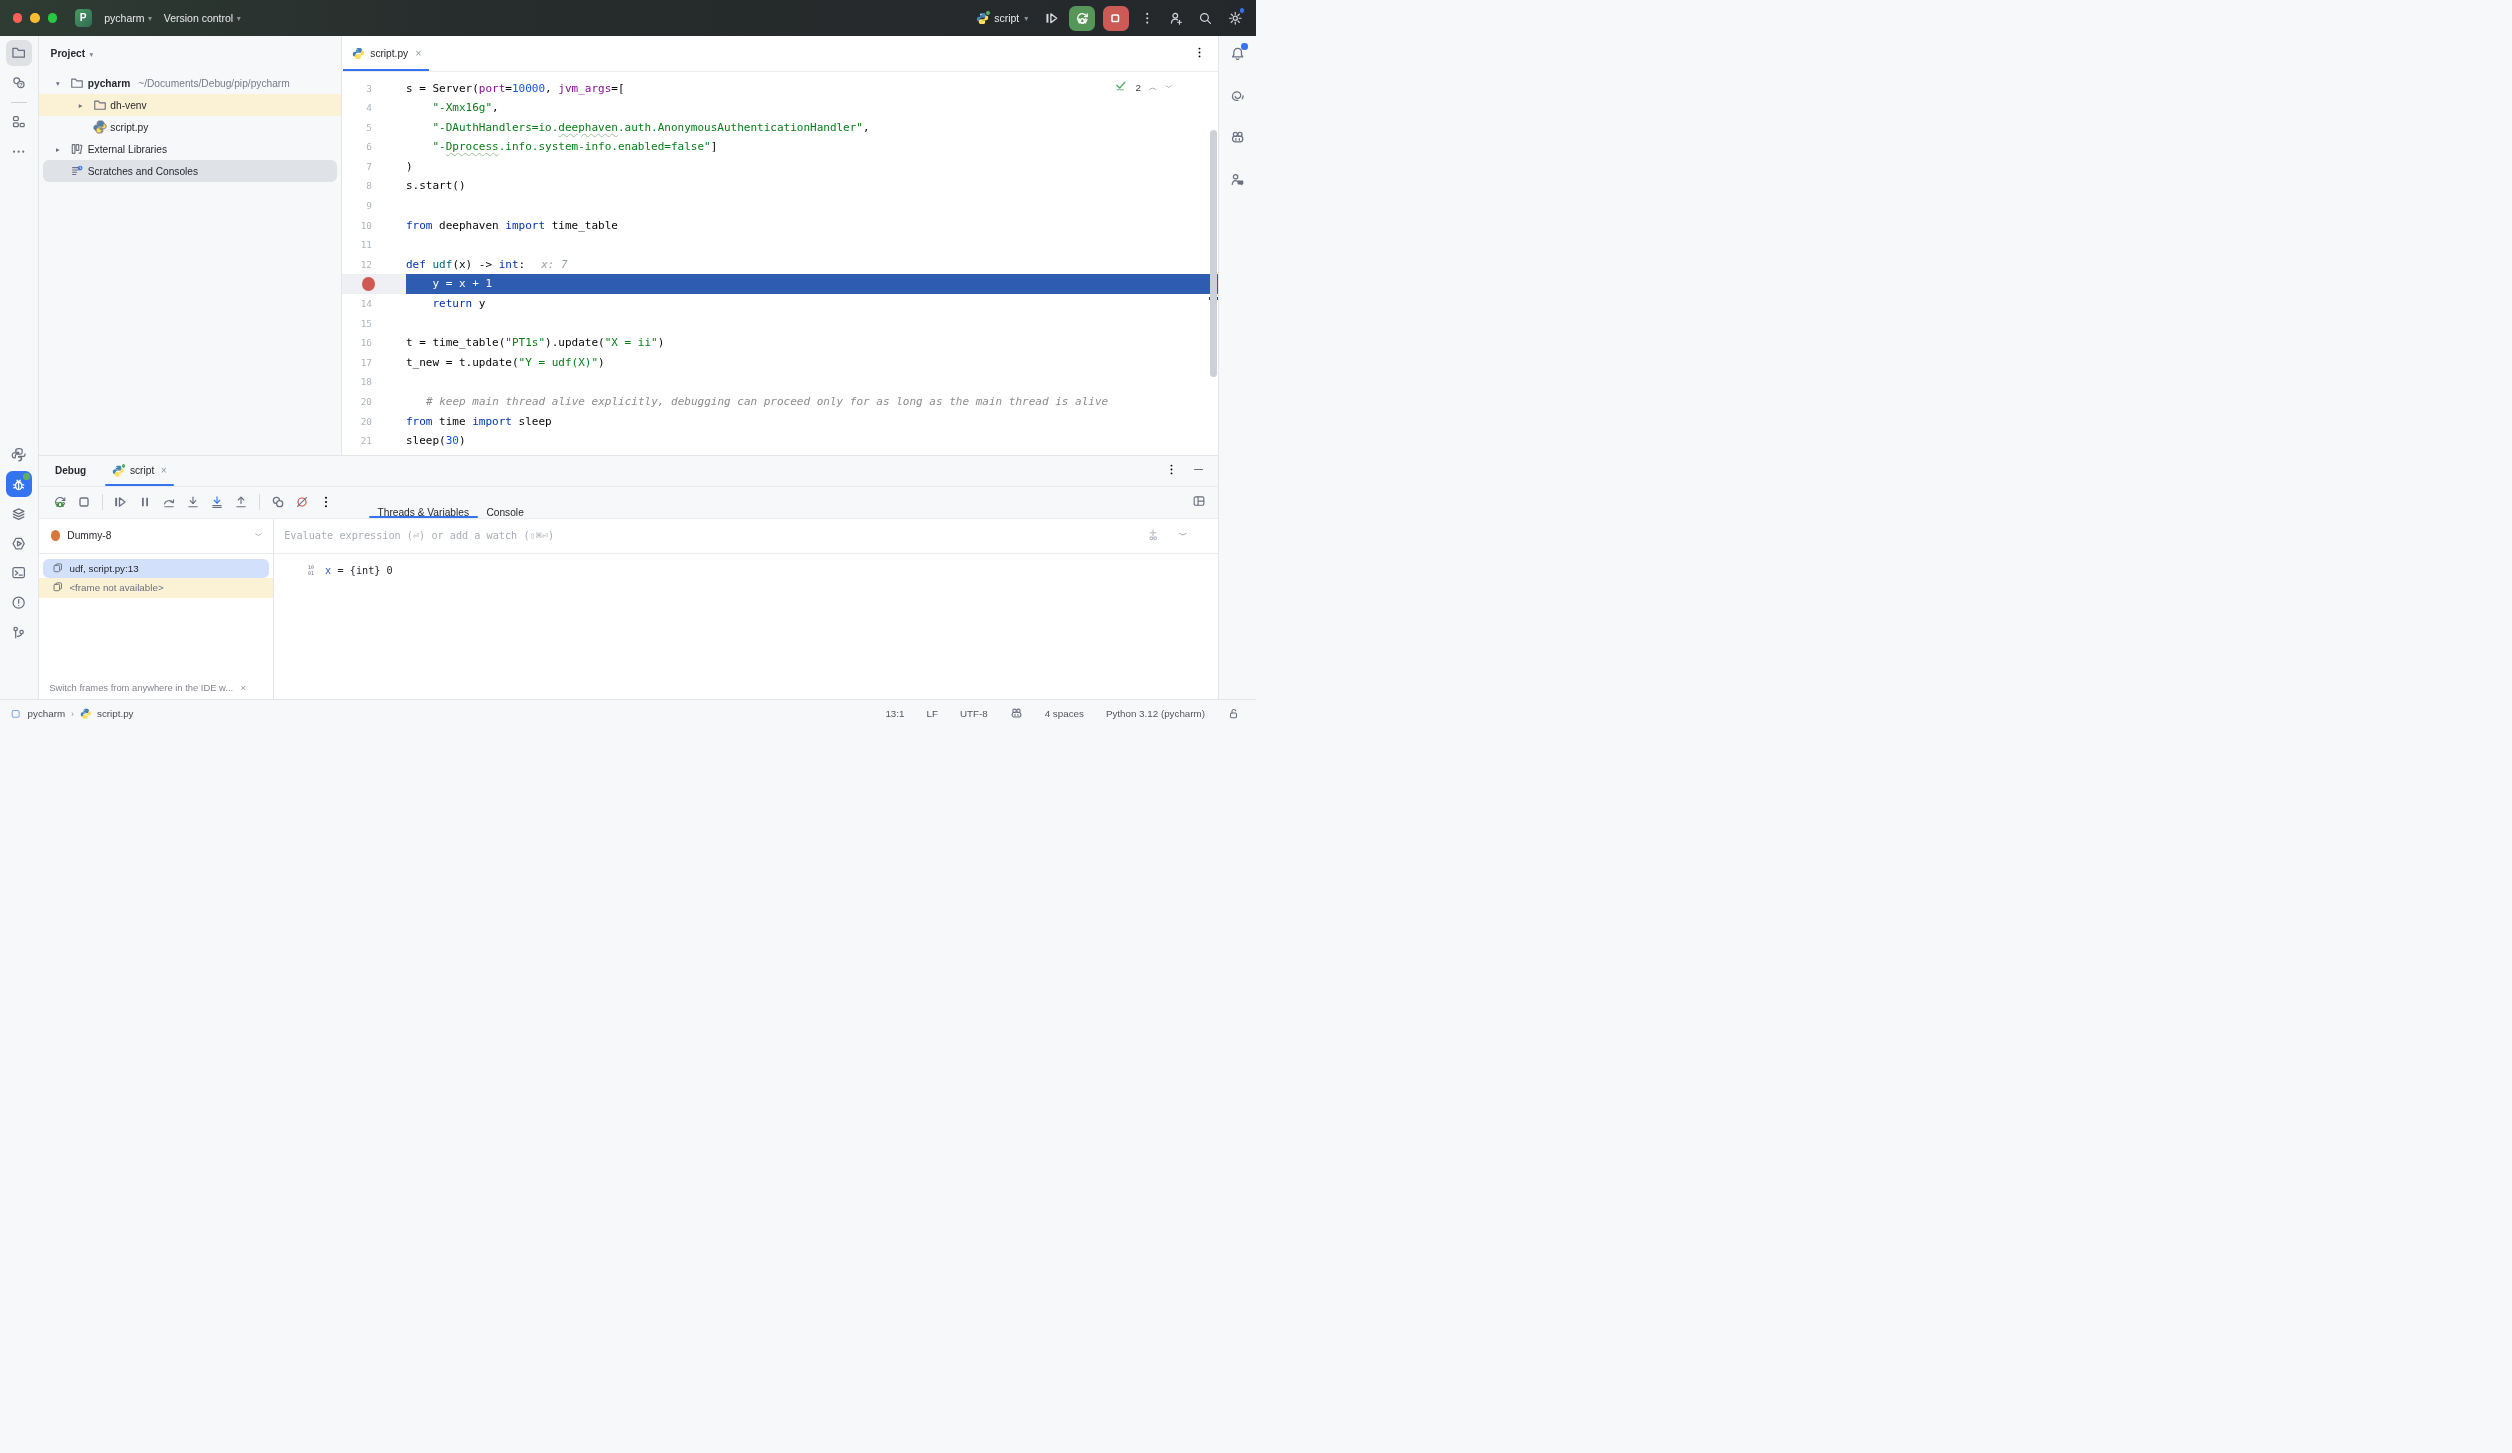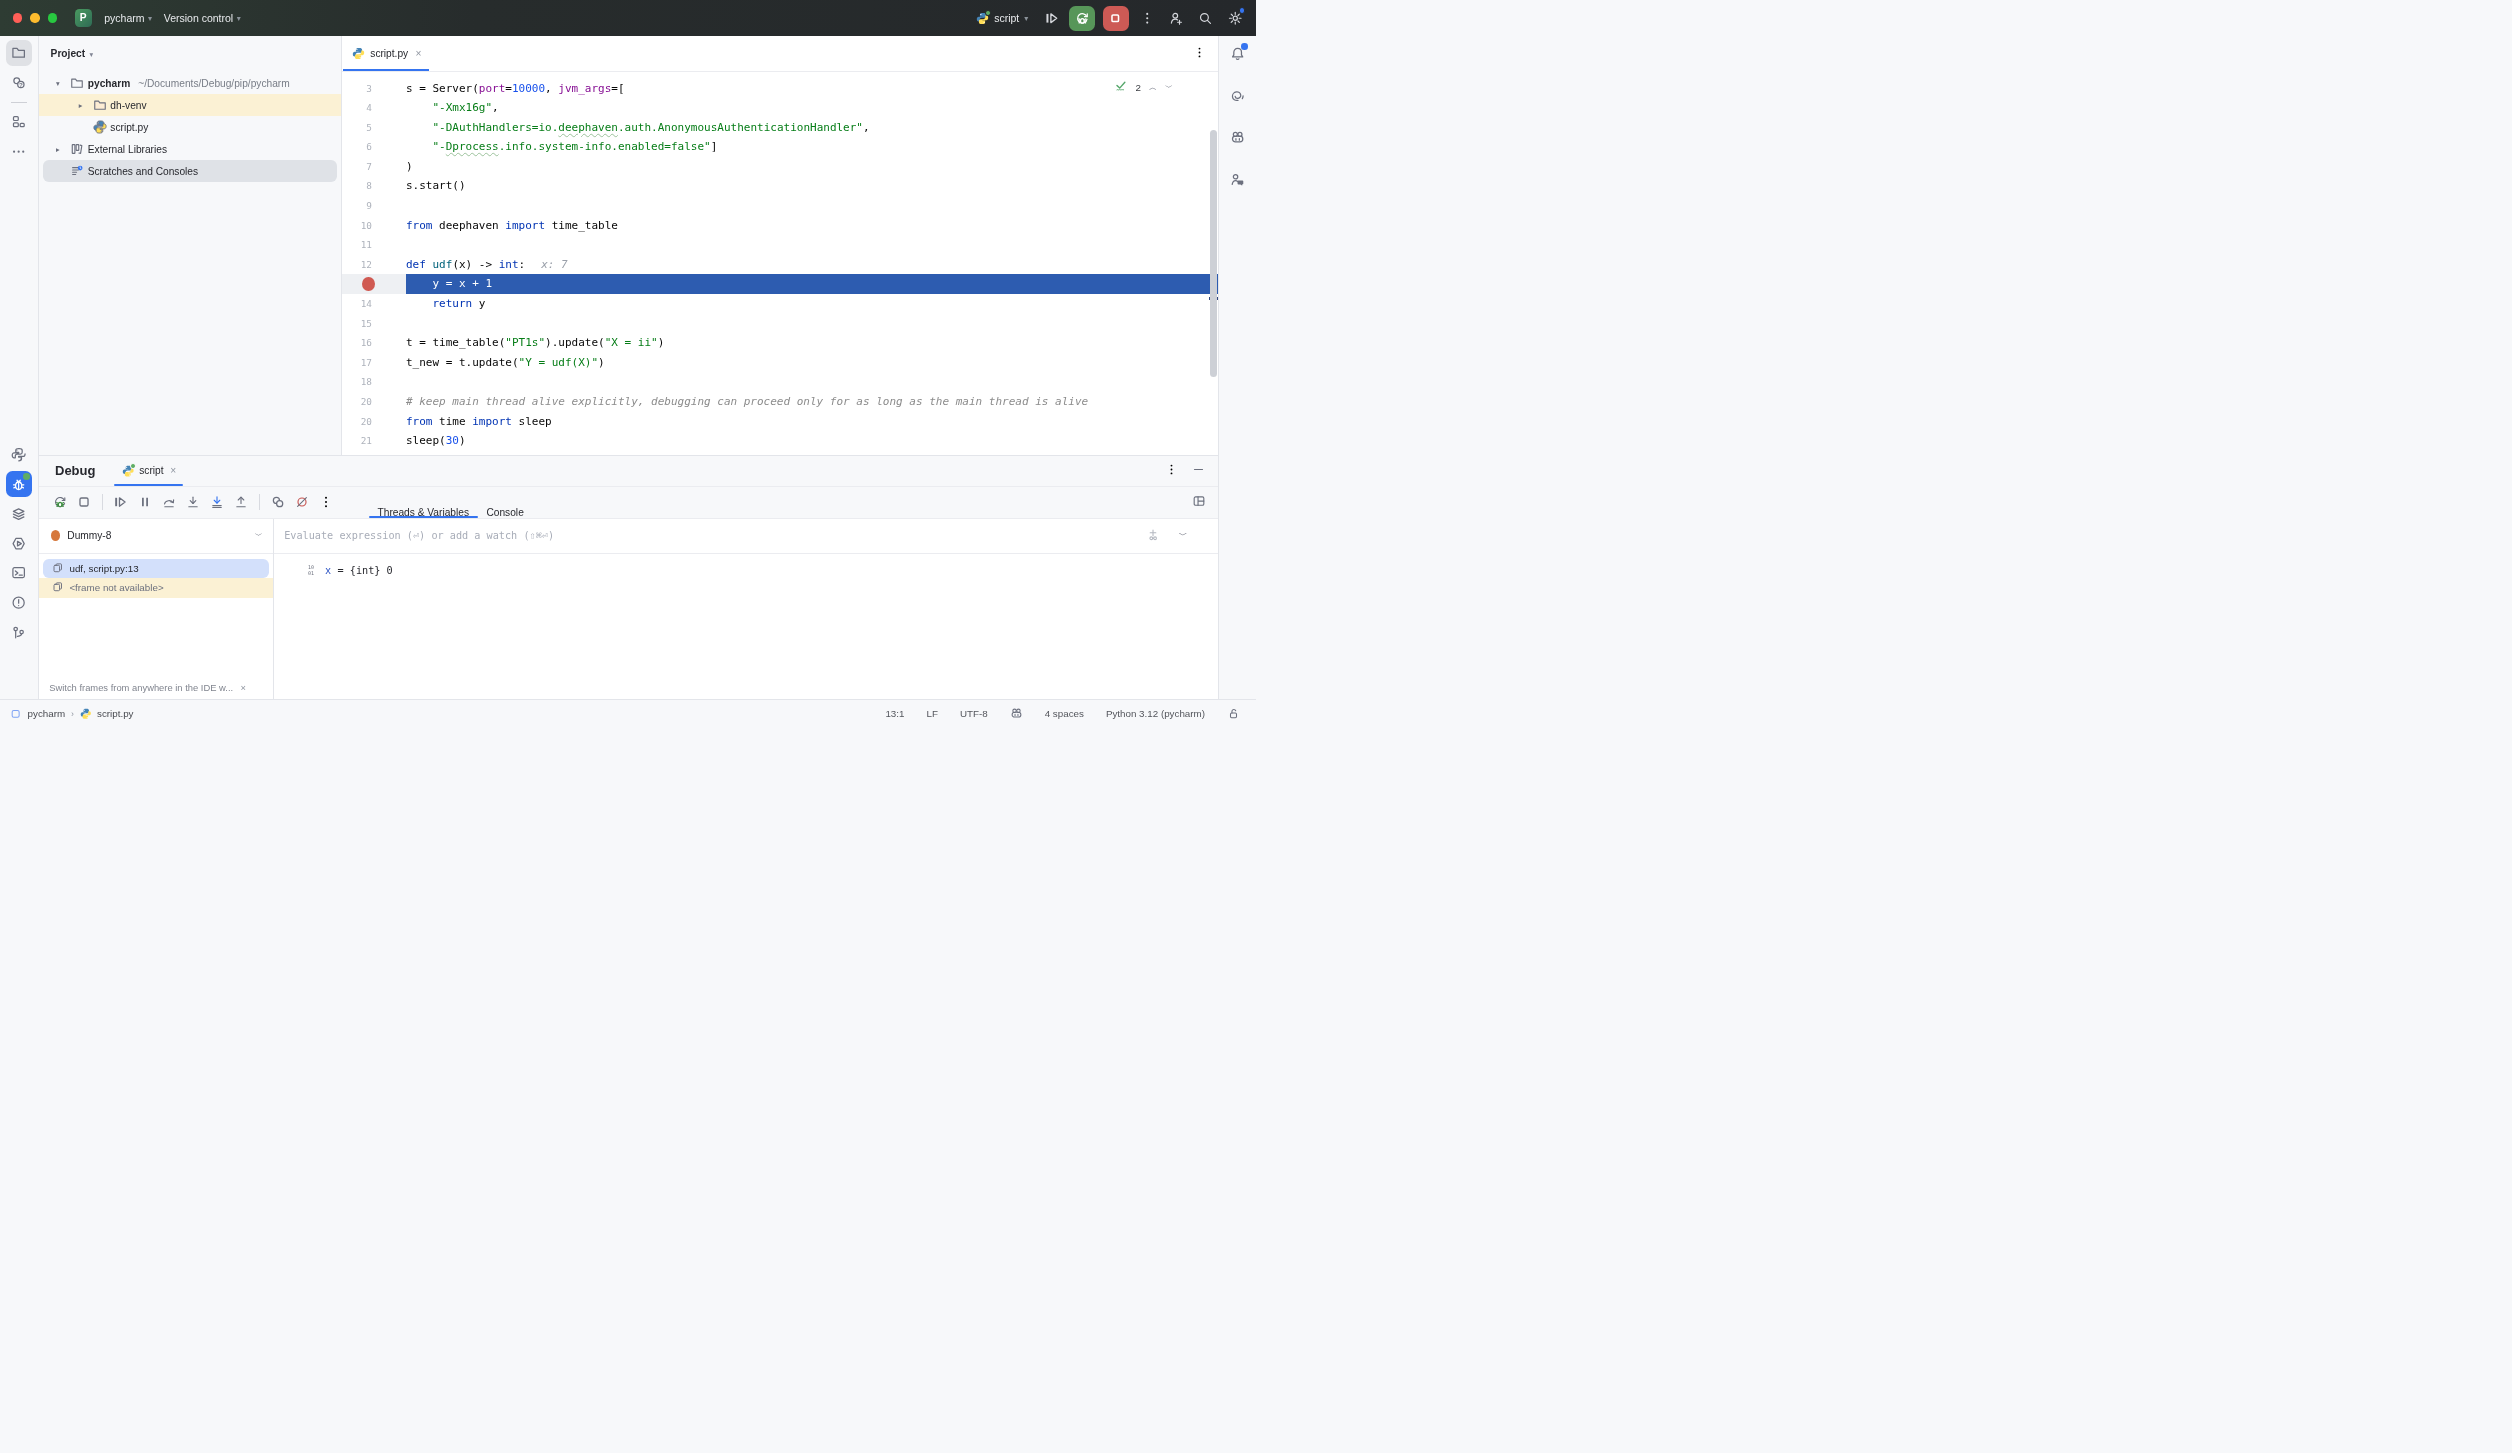--- a/index.html
+++ b/index.html
@@ -72,34 +72,34 @@
   .tabbar-kebab svg, .kebab16 svg { width:13px; height:13px; stroke:#6c707e; }
   .code-area { position:relative; height:383px; overflow:hidden; }
   .code-lines { position:absolute; top:6.5px; left:0; right:0; font-family:"DejaVu Sans Mono",monospace; font-size:11px; line-height:19.6px; }
   .cl-row { display:flex; height:19.6px; white-space:pre; position:relative; }
   .cl-gutter { width:64px; flex:0 0 64px; text-align:right; padding-right:34px; color:#aeb3bc; font-size:9.4px; position:relative; }
   .cl-code { flex:1; color:#080808; }
   .cl-row.exec .cl-code { background:#2d5cb0; color:#fff; }
   .cl-row.exec .cl-gutter { background:#eef0f3; }
   .bp-dot { position:absolute; left:20.4px; top:2.5px; width:13px; height:14.5px; border-radius:50%; background:#d05a52; }
   .c-kw { color:#0033b3; } .c-str { color:#067d17; } .c-num { color:#1750eb; }
-  .c-fn { color:#00627a; } .c-arg { color:#871094; } .c-com { color:#8c8c8c; font-style:italic; }
+  .c-fn { color:#00627a; } .c-arg { color:#871094; } .c-com { color:#8c8c8c; font-style:italic;margin-left:20px; }
   .c-wavy { color:#067d17; text-decoration:underline wavy #9cc29c 0.7px; text-underline-offset:2.2px; }
   .cl-hint { color:#9aa0aa; font-style:italic; margin-left:16px; }
   .inspection { position:absolute; top:7.3px; right:45px; display:flex; align-items:center; gap:8px; font-size:9.8px; color:#383b40; }
   .inspection svg { width:14px; height:14px; }
   .inspection .chev { color:#6c707e; font-size:8px; }
   .scrollbar { position:absolute; top:0; right:0; width:10.2px; bottom:0; }
   .sb-thumb { position:absolute; right:1.5px; top:58px; width:6.5px; height:247px; border-radius:3.6px; background:#cdd0d6; }
   .exec-mark { position:absolute; right:0; top:225px; width:9.4px; height:2.9px; background:#32487f; }
 
   
   .debug-panel { position:absolute; left:39px; top:455px; right:38px; bottom:28px; background:#f7f8fa; border-top:0.7px solid #e3e5ea; }
   .dbg-header { height:30.5px; display:flex; align-items:center; padding-left:16px; border-bottom:0.7px solid #ebecf0; }
-  .dbg-title { font-size:13px; font-weight:700; color:#27282e; margin-right:19px; }
+  .dbg-title { font-size:10px; font-weight:700; color:#27282e; margin-right:19px; }
   .dbg-tab { display:flex; align-items:center; gap:5.1px; height:100%; padding:0 7.3px; position:relative; font-size:10.2px; color:#27282e; }
   .dbg-tab .underline { position:absolute; left:0; right:0; bottom:-0.7px; height:2.2px; background:#3574f0; border-radius:1.5px; }
   .dbg-tab .close { color:#9096a1; margin-left:1.5px; }
   .dbg-header-right { margin-left:auto; display:flex; gap:14.5px; margin-right:13px; }
   .dbg-header-right svg { width:13px; height:13px; stroke:#6c707e; }
   .dbg-toolbar { height:32px; display:flex; align-items:center; padding-left:8.7px; border-bottom:0.7px solid #ebecf0; }
   .tbtn { width:22px; height:20.4px; display:flex; align-items:center; justify-content:center; border-radius:4.4px; margin:0 1.1px; }
   .tbtn svg { width:14px; height:14px; stroke:#6c707e; }
   .tb-sep { width:0.7px; height:16px; background:#d8dae0; margin:0 5.8px; }
   .dbg-tabs { display:flex; margin-left:30.5px; height:100%;align-items:flex-end; }

